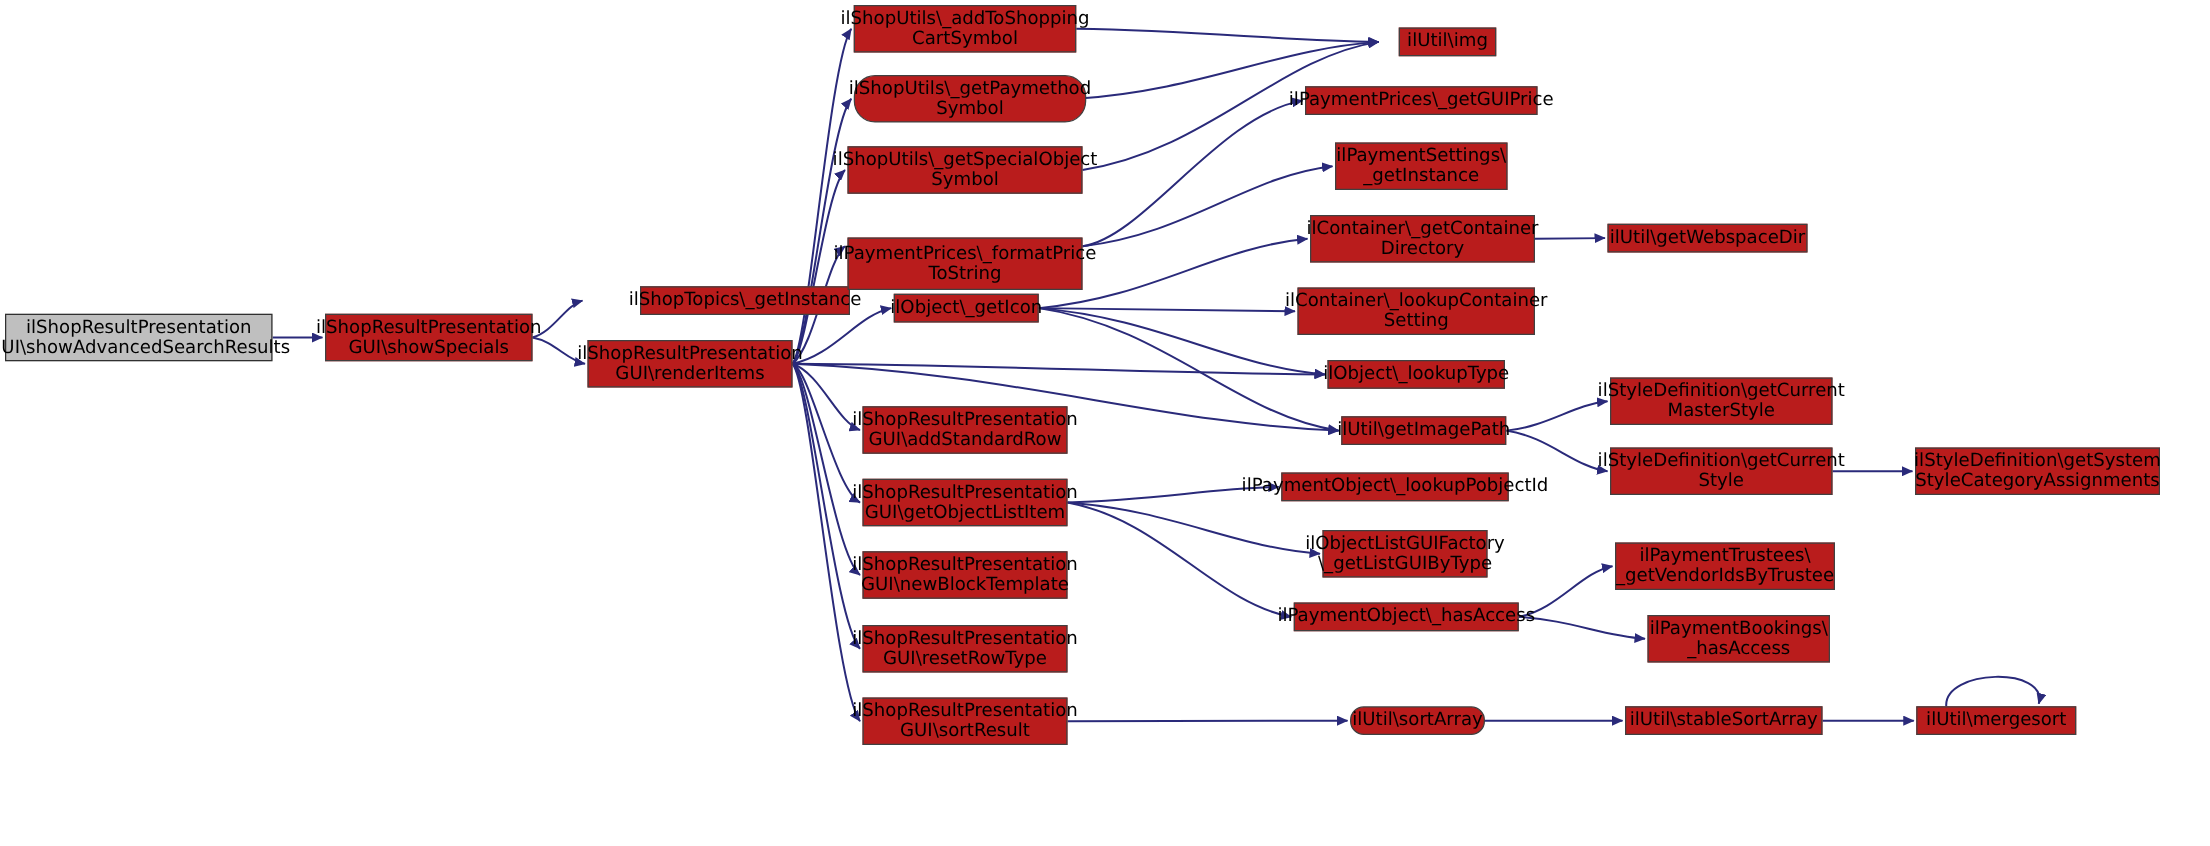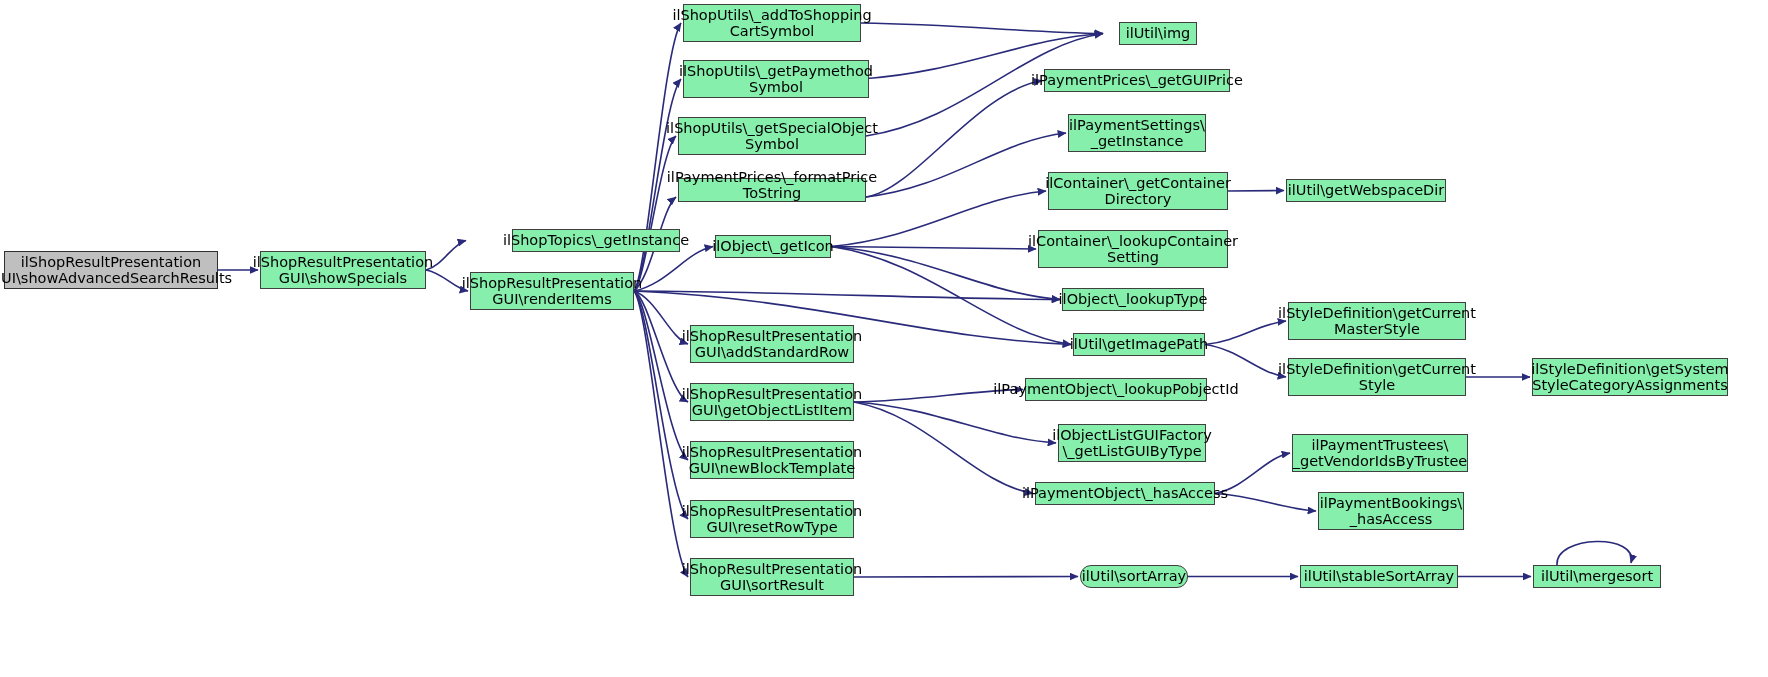--- a/index.html
+++ b/index.html
@@ -1,19 +1,19 @@
 <!DOCTYPE html>
 <html><head>
 <meta charset="utf-8">
 <style>
   html,body{margin:0;padding:0;background:#ffffff;}
   body{font-family:"DejaVu Sans","Liberation Sans",sans-serif;}
   #canvas{position:relative;width:1768px;height:677px;background:#fff;overflow:hidden;}
   svg.edges{position:absolute;left:0;top:0;width:1768px;height:677px;}
-  .node{position:absolute;box-sizing:border-box;border:1px solid #404040;background:#86efac;
+  .node{position:absolute;box-sizing:border-box;border:1px solid #404040;background:#b91c1c;
         display:flex;align-items:center;justify-content:center;text-align:center;
         font-size:14.5px;color:#000;line-height:1.12;letter-spacing:0px;}
   .node.root{background:#bfbfbf;border-color:#303030;}
   .node .lbl{display:block;white-space:pre-line;padding:0 4px;}
 </style>
 </head>
 <body>
 
 <div id="canvas">
   <svg class="edges" viewBox="0 0 1768 677">
@@ -75,29 +75,29 @@
         <span class="lbl">ilShopTopics\_getInstance</span>
       </div>
       <div class="node" style="left: 470px; top: 272px; width: 164px; height: 38px;">
         <span class="lbl">ilShopResultPresentation
 GUI\renderItems</span>
       </div>
       <div class="node" style="left: 683px; top: 4px; width: 178px; height: 38px;">
         <span class="lbl">ilShopUtils\_addToShopping
 CartSymbol</span>
       </div>
-      <div class="node" style="left: 683px; top: 60px; width: 186px; height: 38px;">
+      <div class="node" style="left: 683px; top: 60px; width: 186px; height: 38px; border-radius: 17px;">
         <span class="lbl">ilShopUtils\_getPaymethod
 Symbol</span>
       </div>
       <div class="node" style="left: 678px; top: 117px; width: 188px; height: 38px;">
         <span class="lbl">ilShopUtils\_getSpecialObject
 Symbol</span>
       </div>
-      <div class="node" style="left: 678px; top: 178px; width: 188px; height: 24px; align-items: flex-end;">
+      <div class="node" style="left: 678px; top: 190px; width: 188px; height: 42px;">
         <span class="lbl">ilPaymentPrices\_formatPrice
 ToString</span>
       </div>
       <div class="node" style="left: 715px; top: 235px; width: 116px; height: 23px;">
         <span class="lbl">ilObject\_getIcon</span>
       </div>
       <div class="node" style="left: 690px; top: 325px; width: 164px; height: 38px;">
         <span class="lbl">ilShopResultPresentation
 GUI\addStandardRow</span>
       </div>
@@ -137,21 +137,21 @@
       </div>
       <div class="node" style="left: 1062px; top: 288px; width: 142px; height: 23px;">
         <span class="lbl">ilObject\_lookupType</span>
       </div>
       <div class="node" style="left: 1073px; top: 333px; width: 132px; height: 23px;">
         <span class="lbl">ilUtil\getImagePath</span>
       </div>
       <div class="node" style="left: 1025px; top: 378px; width: 182px; height: 23px;">
         <span class="lbl">ilPaymentObject\_lookupPobjectId</span>
       </div>
-      <div class="node" style="left: 1058px; top: 424px; width: 148px; height: 38px;">
+      <div class="node" style="left: 1058px; top: 424px; width: 132px; height: 38px;">
         <span class="lbl">ilObjectListGUIFactory
 \_getListGUIByType</span>
       </div>
       <div class="node" style="left: 1035px; top: 482px; width: 180px; height: 23px;">
         <span class="lbl">ilPaymentObject\_hasAccess</span>
       </div>
       <div class="node" style="left: 1080px; top: 565px; width: 108px; height: 23px; border-radius: 11px;">
         <span class="lbl">ilUtil\sortArray</span>
       </div>
       <div class="node" style="left: 1286px; top: 179px; width: 160px; height: 23px;">

